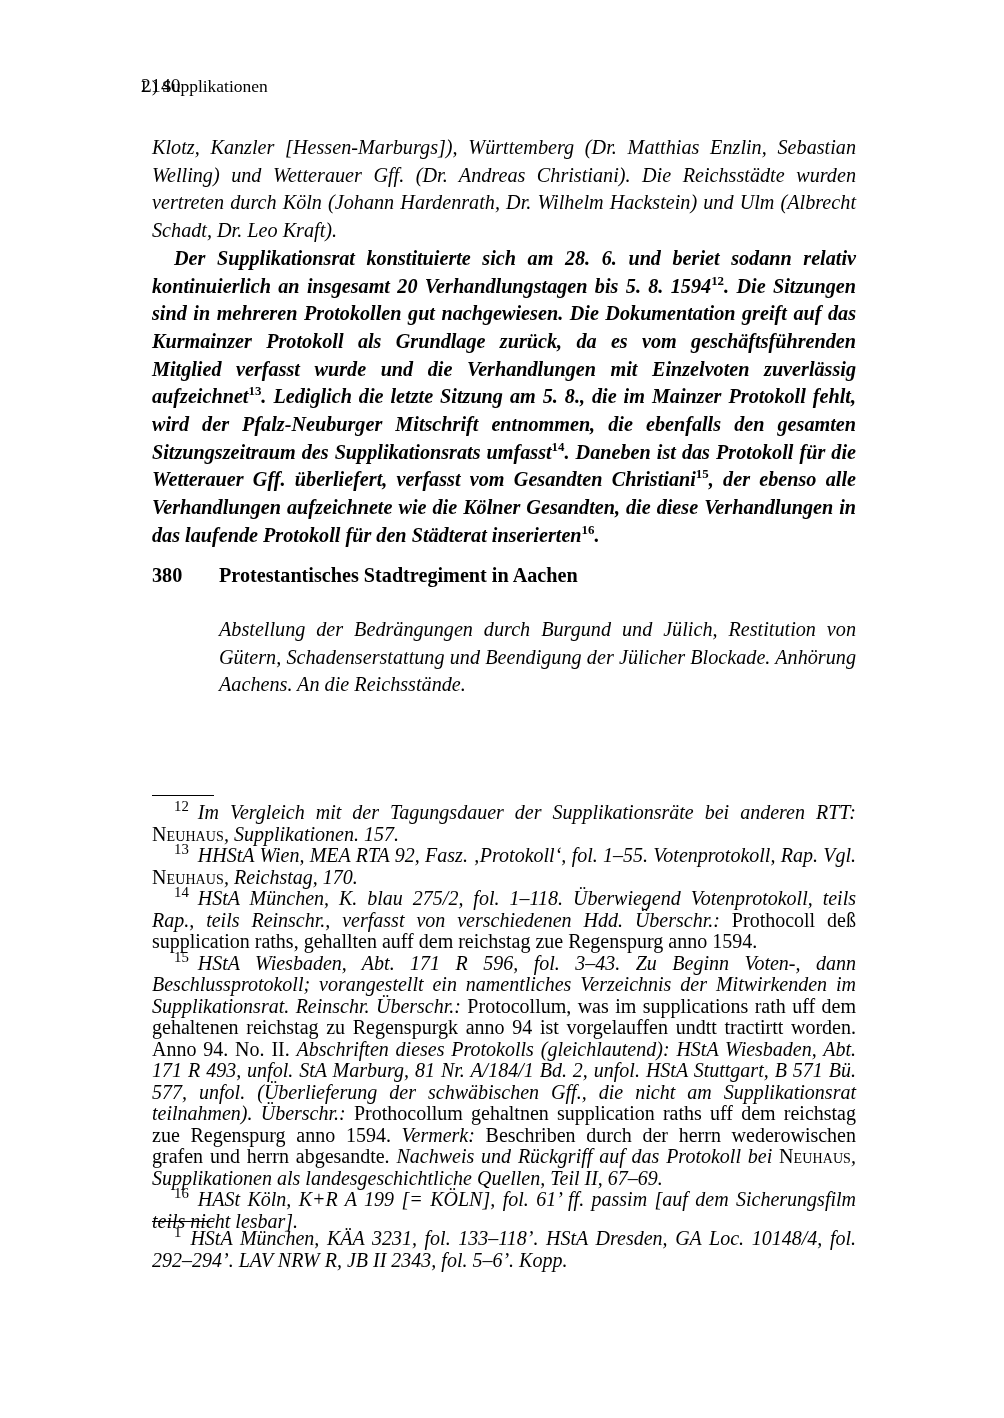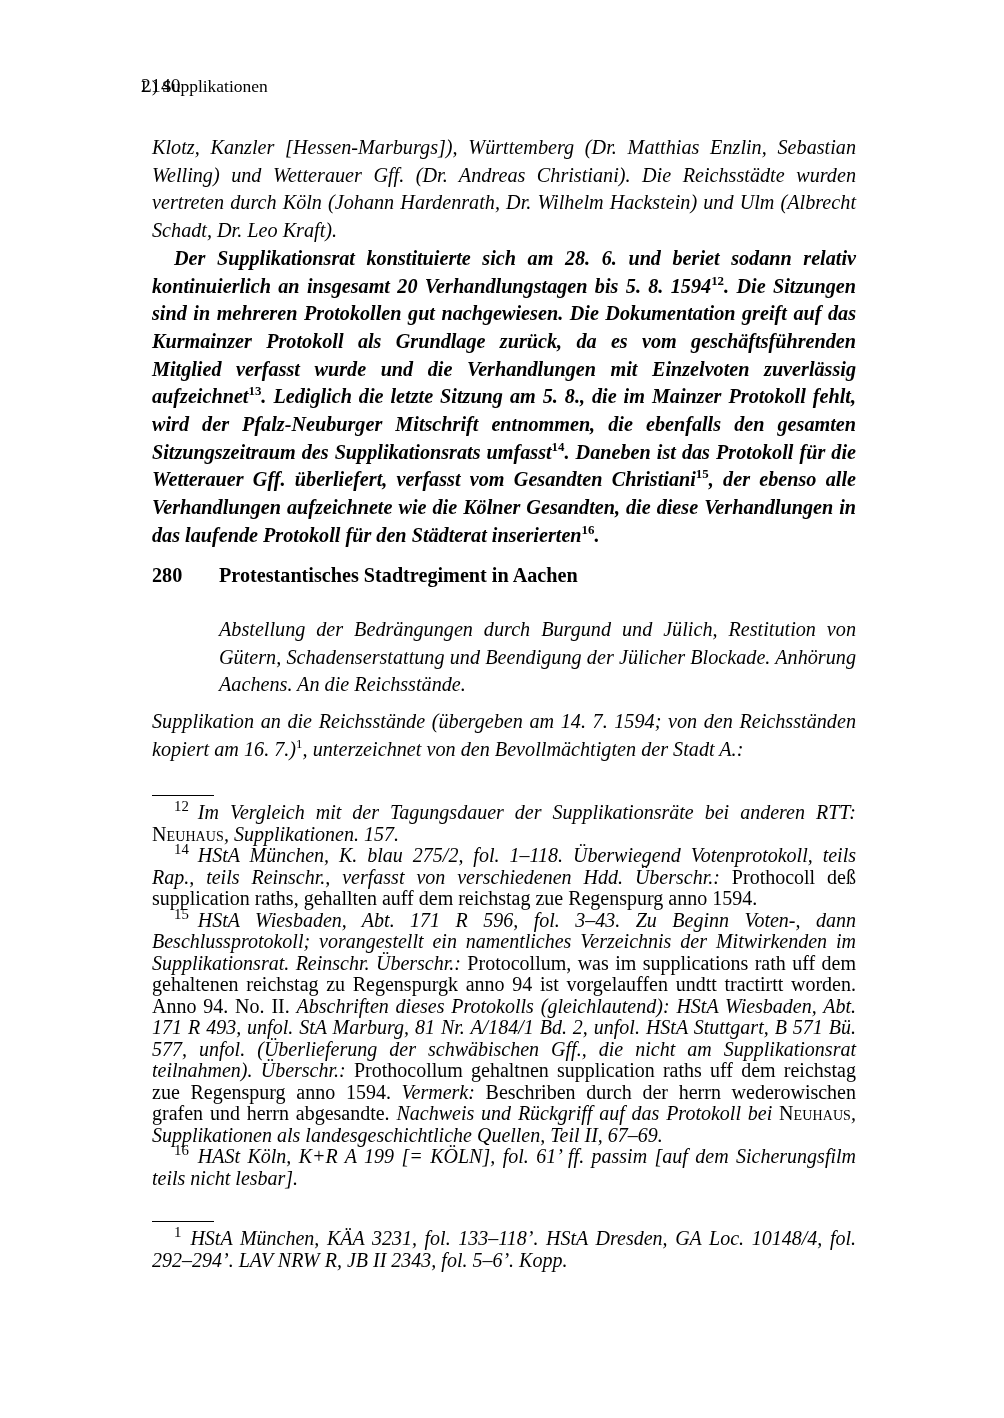--- a/index.html
+++ b/index.html
@@ -170,32 +170,32 @@
 
   <div class="body-block">
 
     <p class="tx"><span>Klotz, Kanzler [Hessen-Marburgs]), Württemberg (Dr. Matthias Enzlin, Sebastian Welling) und Wetterauer Gff. (Dr. Andreas Christiani). Die Reichsstädte wurden vertreten durch Köln (Johann Hardenrath, Dr. Wilhelm Hackstein) und Ulm (Albrecht Schadt, Dr. Leo Kraft).</span></p>
 
     <p class="tx indent"><span>Der Supplikationsrat konstituierte sich am 28. 6. und beriet sodann relativ kontinuierlich an insgesamt 20 Verhandlungstagen bis 5. 8. 1594</span><sup class="fn">12</sup><span>. Die Sitzungen sind in mehreren Protokollen gut nachgewiesen. Die Dokumentation greift auf das Kurmainzer Protokoll als Grundlage zurück, da es vom geschäftsführenden Mitglied verfasst wurde und die Verhandlungen mit Einzelvoten zuverlässig aufzeichnet</span><sup class="fn">13</sup><span>. Lediglich die letzte Sitzung am 5. 8., die im Mainzer Protokoll fehlt, wird der Pfalz-Neuburger Mitschrift entnommen, die ebenfalls den gesamten Sitzungszeitraum des Supplikationsrats umfasst</span><sup class="fn">14</sup><span>. Daneben ist das Protokoll für die Wetterauer Gff. überliefert, verfasst vom Gesandten Christiani</span><sup class="fn">15</sup><span>, der ebenso alle Verhandlungen aufzeichnete wie die Kölner Gesandten, die diese Verhandlungen in das laufende Protokoll für den Städterat inserierten</span><sup class="fn">16</sup><span>.</span></p>
 
   </div>
 
   <div class="sec-head">
-    <span class="num">280</span><span>Protestantisches Stadtregiment in Aachen</span>
+    <span class="num">380</span><span>Protestantisches Stadtregiment in Aachen</span>
   </div>
 
   <div class="regest">Abstellung der Bedrängungen durch Burgund und Jülich, Restitution von Gütern, Schadenserstattung und Beendigung der Jülicher Blockade. Anhörung Aachens. An die Reichsstände.</div>
 
-  <div class="lead"><span>Supplikation an die Reichsstände (übergeben am 14. 7. 1594; von den Reichsständen kopiert am 16. 7.)</span><sup class="fn">1</sup><span>, unterzeichnet von den Bevollmächtigten der Stadt A.:</span></div>
 
   <div class="fn-block" id="footnotes-a">
     <hr class="fn-rule">
 
     <p class="fnote"><span class="fnum">12</span><span>Im Vergleich mit der Tagungsdauer der Supplikationsräte bei anderen RTT:</span> <span class="sc">Neuhaus</span><span>, Supplikationen. 157.</span></p>
 
+    <p class="fnote"><span class="fnum">13</span><span>HHStA Wien, MEA RTA 92, Fasz. ‚Protokoll‘, fol. 1–55. Votenprotokoll, Rap. Vgl.</span> <span class="sc">Neuhaus</span><span>, Reichstag, 170.</span></p>
 
     <p class="fnote"><span class="fnum">14</span><span>HStA München, K. blau 275/2, fol. 1–118. Überwiegend Votenprotokoll, teils Rap., teils Reinschr., verfasst von verschiedenen Hdd. Überschr.:</span><span class="rom"> Prothocoll deß supplication raths, gehallten auff dem reichstag zue Regenspurg anno 1594.</span></p>
 
     <p class="fnote"><span class="fnum">15</span><span>HStA Wiesbaden, Abt. 171 R 596, fol. 3–43. Zu Beginn Voten-, dann Beschlussprotokoll; vorangestellt ein namentliches Verzeichnis der Mitwirkenden im Supplikationsrat. Reinschr. Überschr.:</span><span class="rom"> Protocollum, was im supplications rath uff dem gehaltenen reichstag zu Regenspurgk anno 94 ist vorgelauffen undtt tractirtt worden. Anno 94. No. II. </span><span>Abschriften dieses Protokolls (gleichlautend): HStA Wiesbaden, Abt. 171 R 493, unfol. StA Marburg, 81 Nr. A/184/1 Bd. 2, unfol. HStA Stuttgart, B 571 Bü. 577, unfol. (Überlieferung der schwäbischen Gff., die nicht am Supplikationsrat teilnahmen). Überschr.:</span><span class="rom"> Prothocollum gehaltnen supplication raths uff dem reichstag zue Regenspurg anno 1594. </span><span>Vermerk:</span><span class="rom"> Beschriben durch der herrn wederowischen grafen und herrn abgesandte. </span><span>Nachweis und Rückgriff auf das Protokoll bei</span> <span class="sc">Neuhaus</span><span>, Supplikationen als landesgeschichtliche Quellen, Teil II, 67–69.</span></p>
 
     <p class="fnote"><span class="fnum">16</span><span>HASt Köln, K+R A 199 [= KÖLN], fol. 61’ ff. passim [auf dem Sicherungsfilm teils nicht lesbar].</span></p>
   </div>
 
   <div class="fn-block" id="footnotes-b">
     <hr class="fn-rule">

